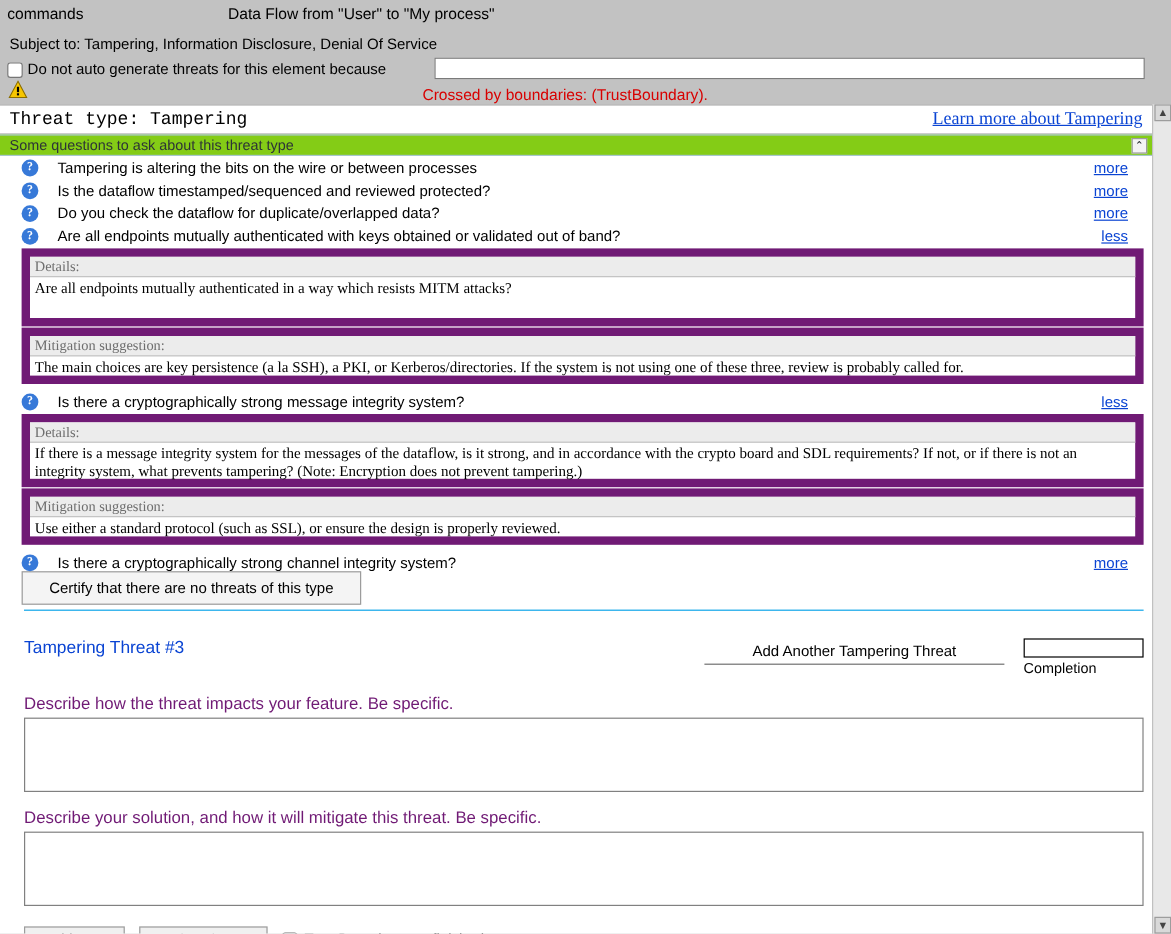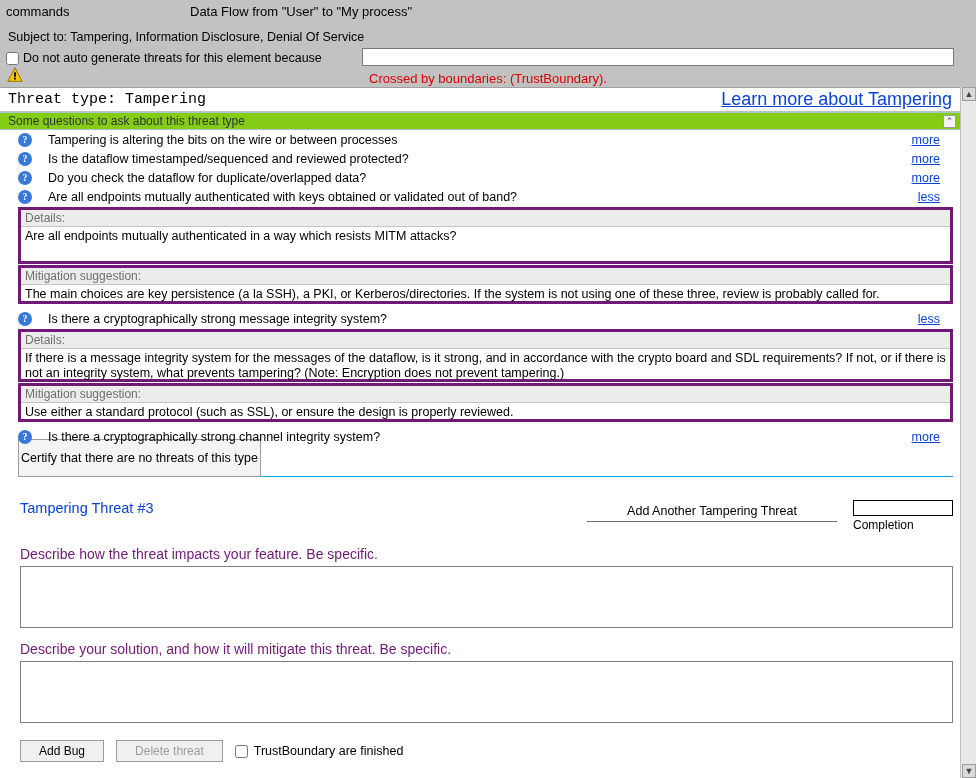--- a/index.html
+++ b/index.html
@@ -35,21 +35,21 @@
   .reason-input {
     position: absolute; top: 48px; left: 362px;
     width: 592px; height: 18px;
     background: #fff; border: 1px solid #7a7a7a;
   }
   .warn-icon {
     position: absolute; top: 66px; left: 6px; width:18px; height:18px;
   }
   .warn-icon svg { width:18px; height:18px; }
   .crossed {
-    position:absolute; top:71px; left:369px;
+    position:absolute; top:71px; left:352px;
     color: #d80000; font-size: 13px;
   }
   .main {
     position:absolute; top:87px; left:0; right:0; bottom:0;
     display:flex;
   }
   .content {
     flex:1; background:#fff; border-top:1px solid #a0a0a0;
     overflow:hidden;
   }
@@ -65,21 +65,21 @@
   }
   .scroll-btn.up{ top:0; }
   .scroll-btn.down{ bottom:0; }
   .threat-head {
     height:24px; border-bottom:1px solid #c0c0c0;
     display:flex; align-items:center; justify-content:space-between;
     padding:0 8px; background:#fff;
   }
   .threat-head .tt { font-size:15px; color:#000;font-family:Liberation Mono, monospace; }
   .threat-head a.learn {
-    color:#0a44d3; text-decoration:underline; font-size:18px;
+    color:#0a44d3; text-decoration:underline; font-size:15px;font-family:Liberation Serif, serif;
   }
   .questions-hdr {
     background:#84cc16; height:18px;
     border:1px solid #a7c7cc; border-left:none; border-right:none;
     display:flex; align-items:center; padding:0 8px;
     font-size:12px; color:#2d3436; position:relative;
   }
   .collapse {
     position:absolute; right:4px; top:2px;
     width:13px; height:13px; background:#f4f4f4;
@@ -97,39 +97,40 @@
     font-weight:bold; font-family:Georgia,serif;
     margin-right:16px; flex-shrink:0;
   }
   .qrow .qtext { flex:1; font-size:12.5px; }
   .qrow a.ml {
     color:#0a44d3; text-decoration:underline; font-size:12.5px;
     margin-right:8px;
   }
   .detail-box {
     margin:1px 7px 0 18px;
-    border:3px solid #701a75;
+    border:7px solid #701a75;
+    font-family:Liberation Serif, serif;
   }
   .detail-box .hdr {
     background:#ececec; height:17px;
     border-bottom:1px solid #c4c4c4; padding:0 4px;
     font-size:12px; color:#6e6e6e; line-height:17px;
   }
   .detail-box .body {
     padding:2px 4px; font-size:12.5px; line-height:15px;
   }
   .detail-box.det1 .body { height:34px; }
   .detail-box.mit1 .body { height:16px; }
   .detail-box.det2 .body { height:30px; }
   .detail-box.mit2 .body { height:16px; }
   .certify {
     height:24px; display:flex; align-items:center; padding-left:18px;
   }
   .certify-btn {
-    height:38px; padding:0 2px; background:#f4f4f4;
+    height:28px; padding:0 22px; background:#f4f4f4;
     border:1px solid #9c9c9c; font-size:12.5px;
     display:flex; align-items:center;
   }
   .threat-panel {
     margin:6px 7px 0 20px;
     border-top:1px solid #0ea5e9;
     padding-top:23px;
   }
   .threat-panel .r1 {
     display:flex; align-items:flex-start;

